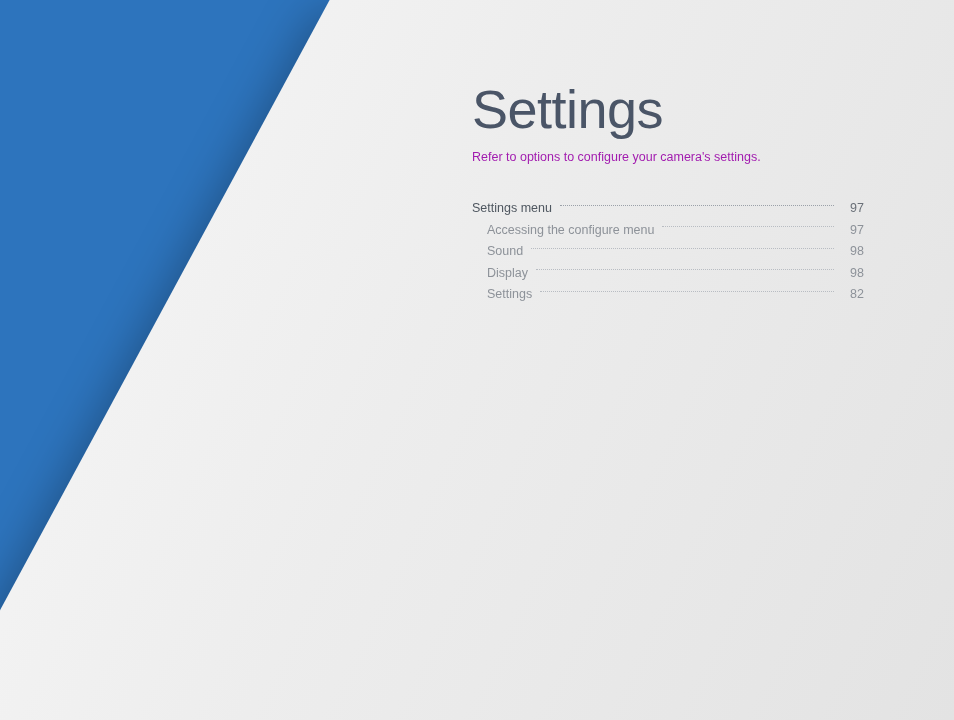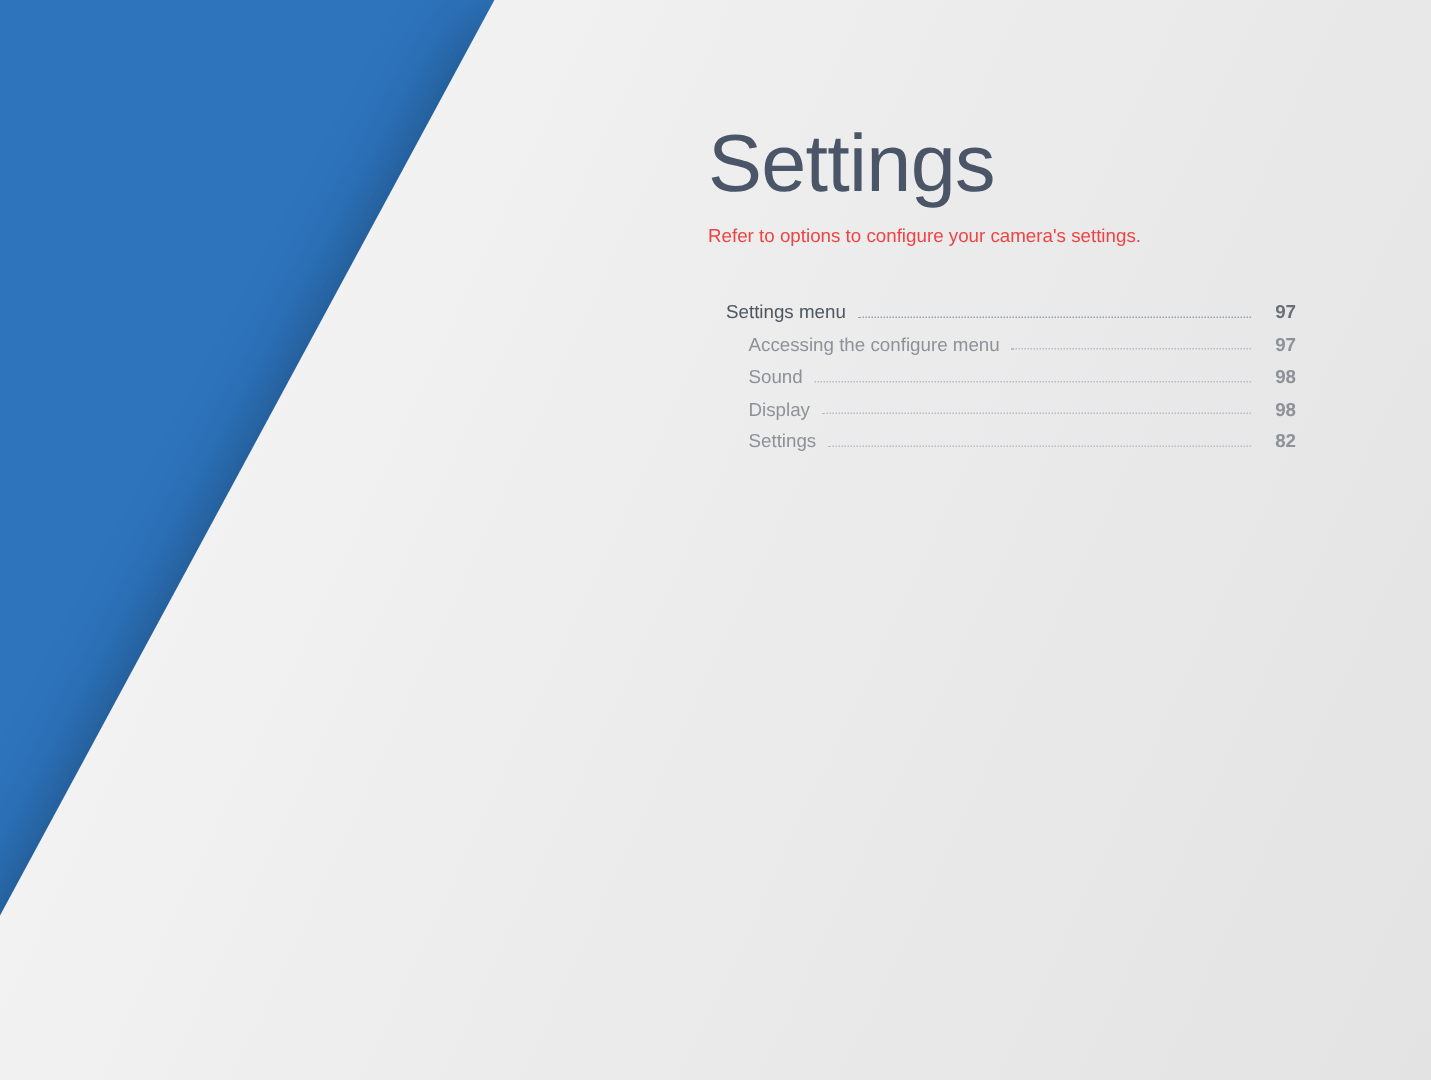--- a/index.html
+++ b/index.html
@@ -39,53 +39,51 @@
     .title {
       font-size: 54px;
       font-weight: 300;
       letter-spacing: -0.5px;
       color: #4a5567;
       margin-bottom: 10px;
       font-stretch: condensed;
     }
     .subtitle {
       font-size: 12.5px;
-      color: #ef4444;
+      color: #a21caf;
       margin-bottom: 38px;
       font-weight: 400;
     }
     .toc { width: 392px; }
     .toc-row {
       display: flex;
-      align-items: flex-end;
+      align-items: center;
       font-size: 12.5px;
       line-height: 1;
       margin-bottom: 9px;
       color: #8d9299;
-      margin-left: 12px;
     }
     .toc-row.section { color: #4f5760; }
     .toc-row .label { white-space: nowrap; padding-right: 4px; }
     .toc-row.sub .label { padding-left: 15px; font-weight: 400; }
     .toc-row.section .label { font-weight: 500; }
     .toc-row .dots {
       flex: 1 1 auto;
       border-bottom: 1.3px dotted #b8bcc2;
       transform: translateY(-3px);
       margin: 0 4px;
       min-width: 10px;
     }
     .toc-row.section .dots { border-bottom-color: #9ba1a9; }
     .toc-row .page-num {
       white-space: nowrap;
       padding-left: 6px;
       width: 26px;
       text-align: right;
       color: #8d9299;
-      font-weight: bold;
     }
     .toc-row.section .page-num { color: #6a7078; }
   </style>
 </head>
 <body>
 
 <div class="bg-blue"></div>
 
 <div class="page-shadow-holder">
   <div class="page-shape"></div>

